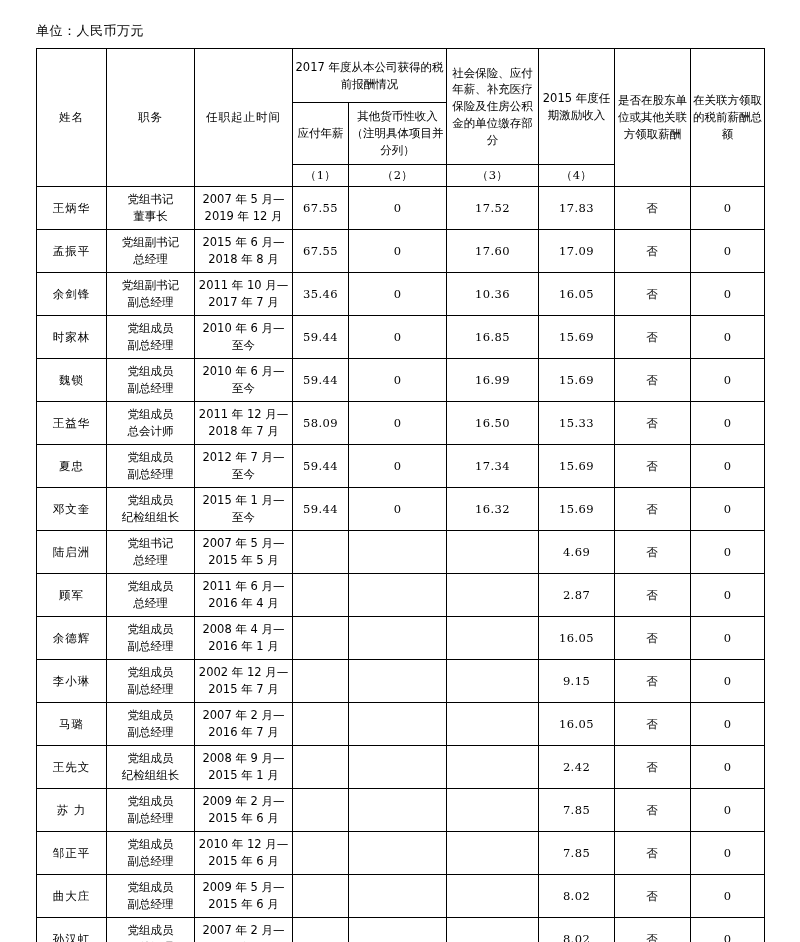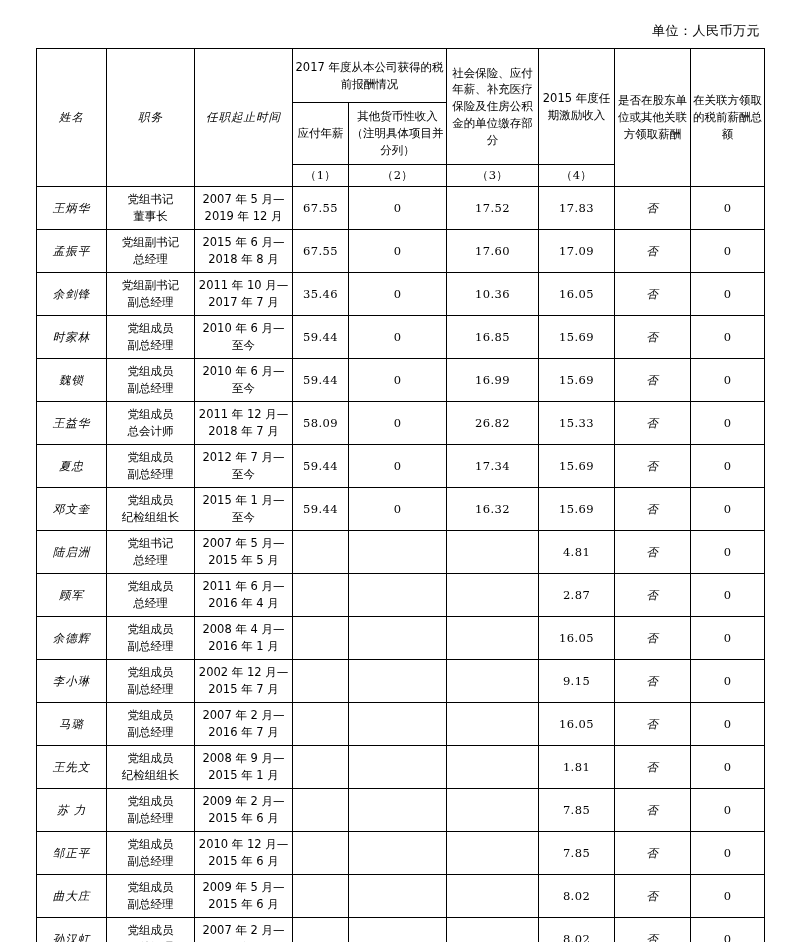--- a/index.html
+++ b/index.html
@@ -15,21 +15,21 @@
     font-size: 12px;
   }
   .page {
     position: relative;
     width: 800px;
     height: 942px;
     box-sizing: border-box;
     padding: 0 36px;
   }
   .unit-line {
-    text-align: right;
+    text-align: left;
     font-size: 13px;
     padding-top: 22px;
     padding-bottom: 8px;
     padding-right: 4px;
     letter-spacing: 0.5px;
   }
   table.salary {
     border-collapse: collapse;
     width: 728px;
     table-layout: fixed;
@@ -68,21 +68,20 @@
     line-height: 1.5;
   }
   .num {
     font-family: "DejaVu Serif", "Liberation Serif", serif;
     font-size: 12px;
     letter-spacing: 0.4px;
   }
   .name-cell {
     font-size: 12.5px;
     letter-spacing: 1px;
-    font-style: italic;
   }
   .post-cell, .period-cell {
     font-size: 11.5px;
     line-height: 1.5;
   }
   .row-body td { height: 38px; }
 </style>
 </head>
 <body>
 
@@ -179,21 +178,21 @@
           <td class="num">15.69</td>
           <td class="name-cell">否</td>
           <td class="num">0</td>
         </tr>
         <tr class="row-body">
           <td class="name-cell">王益华</td>
           <td class="post-cell"><span>党组成员</span><br><span>总会计师</span></td>
           <td class="period-cell"><span>2011 年 12 月—</span><br><span>2018 年 7 月</span></td>
           <td class="num">58.09</td>
           <td class="num">0</td>
-          <td class="num">26.82</td>
+          <td class="num">16.50</td>
           <td class="num">15.33</td>
           <td class="name-cell">否</td>
           <td class="num">0</td>
         </tr>
         <tr class="row-body">
           <td class="name-cell">夏忠</td>
           <td class="post-cell"><span>党组成员</span><br><span>副总经理</span></td>
           <td class="period-cell"><span>2012 年 7 月—</span><br><span>至今</span></td>
           <td class="num">59.44</td>
           <td class="num">0</td>
@@ -213,21 +212,21 @@
           <td class="name-cell">否</td>
           <td class="num">0</td>
         </tr>
         <tr class="row-body">
           <td class="name-cell">陆启洲</td>
           <td class="post-cell"><span>党组书记</span><br><span>总经理</span></td>
           <td class="period-cell"><span>2007 年 5 月—</span><br><span>2015 年 5 月</span></td>
           <td class="num"></td>
           <td class="num"></td>
           <td class="num"></td>
-          <td class="num">4.81</td>
+          <td class="num">4.69</td>
           <td class="name-cell">否</td>
           <td class="num">0</td>
         </tr>
         <tr class="row-body">
           <td class="name-cell">顾军</td>
           <td class="post-cell"><span>党组成员</span><br><span>总经理</span></td>
           <td class="period-cell"><span>2011 年 6 月—</span><br><span>2016 年 4 月</span></td>
           <td class="num"></td>
           <td class="num"></td>
           <td class="num"></td>
@@ -268,21 +267,21 @@
           <td class="name-cell">否</td>
           <td class="num">0</td>
         </tr>
         <tr class="row-body">
           <td class="name-cell">王先文</td>
           <td class="post-cell"><span>党组成员</span><br><span>纪检组组长</span></td>
           <td class="period-cell"><span>2008 年 9 月—</span><br><span>2015 年 1 月</span></td>
           <td class="num"></td>
           <td class="num"></td>
           <td class="num"></td>
-          <td class="num">1.81</td>
+          <td class="num">2.42</td>
           <td class="name-cell">否</td>
           <td class="num">0</td>
         </tr>
         <tr class="row-body">
           <td class="name-cell">苏 力</td>
           <td class="post-cell"><span>党组成员</span><br><span>副总经理</span></td>
           <td class="period-cell"><span>2009 年 2 月—</span><br><span>2015 年 6 月</span></td>
           <td class="num"></td>
           <td class="num"></td>
           <td class="num"></td>

